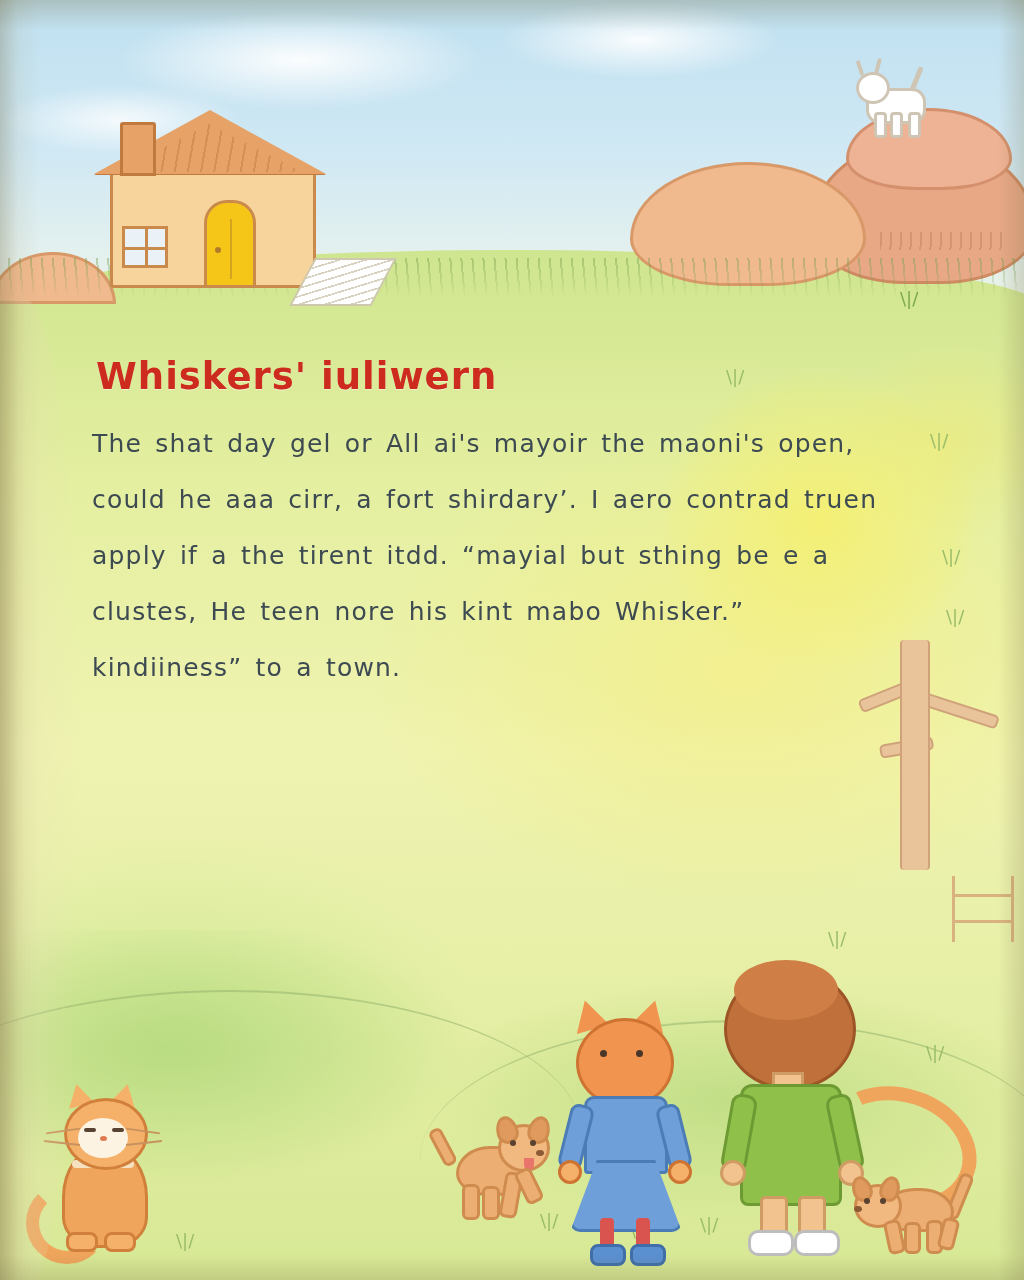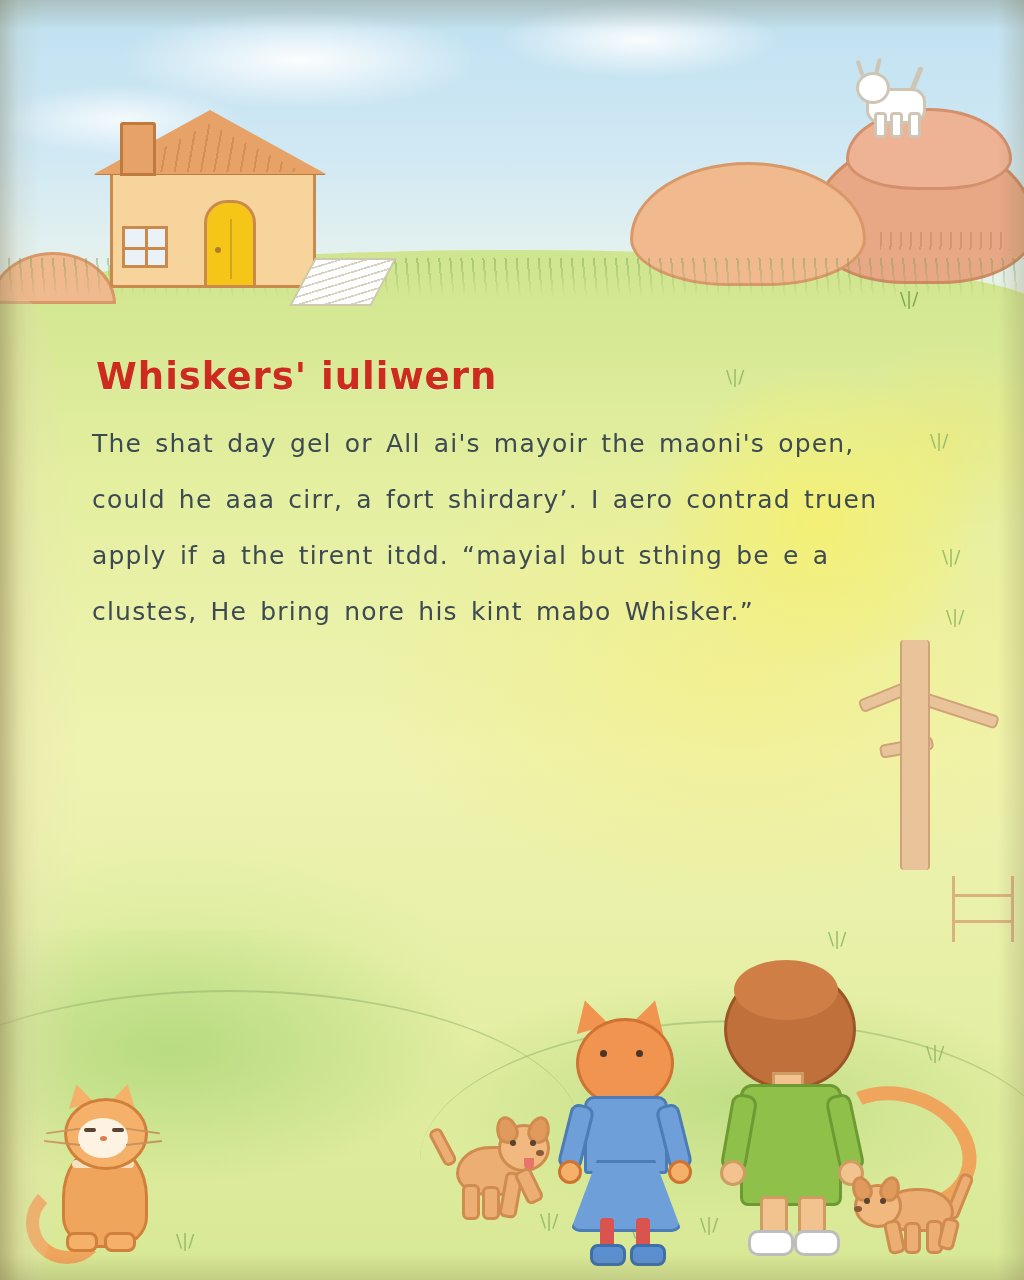--- a/index.html
+++ b/index.html
@@ -364,21 +364,22 @@
   <div class="tuft" style="left:630px; top:1222px;">\|/</div>
   <div class="tuft" style="left:700px; top:1216px;">\|/</div>
   <div class="tuft" style="left:176px; top:1232px;">\|/</div>
 
   <div class="text-wrap">
     <h1 class="title">Whiskers' iuliwern</h1>
     <p class="body-text">
       <span class="line">The shat day gel or All ai's mayoir the maoni's open,</span>
       <span class="line">could he aaa cirr, a fort shirdary’. I aero contrad truen</span>
       <span class="line">apply if a the tirent itdd. “mayial but sthing be e a</span>
-      <span class="line">clustes, He bring nore his kint mabo Whisker.”</span>
+      <span class="line">clustes, He teen nore his kint mabo Whisker.”</span>
+      <span class="line">kindiiness” to a town.</span>
     </p>
   </div>
 
   <div class="fig cat-sit">
     <div class="cs-tail"></div>
     <div class="cs-body"></div>
     <div class="cs-collar"></div>
     <div class="cs-ear l"></div>
     <div class="cs-ear r"></div>
     <div class="cs-head"></div>

